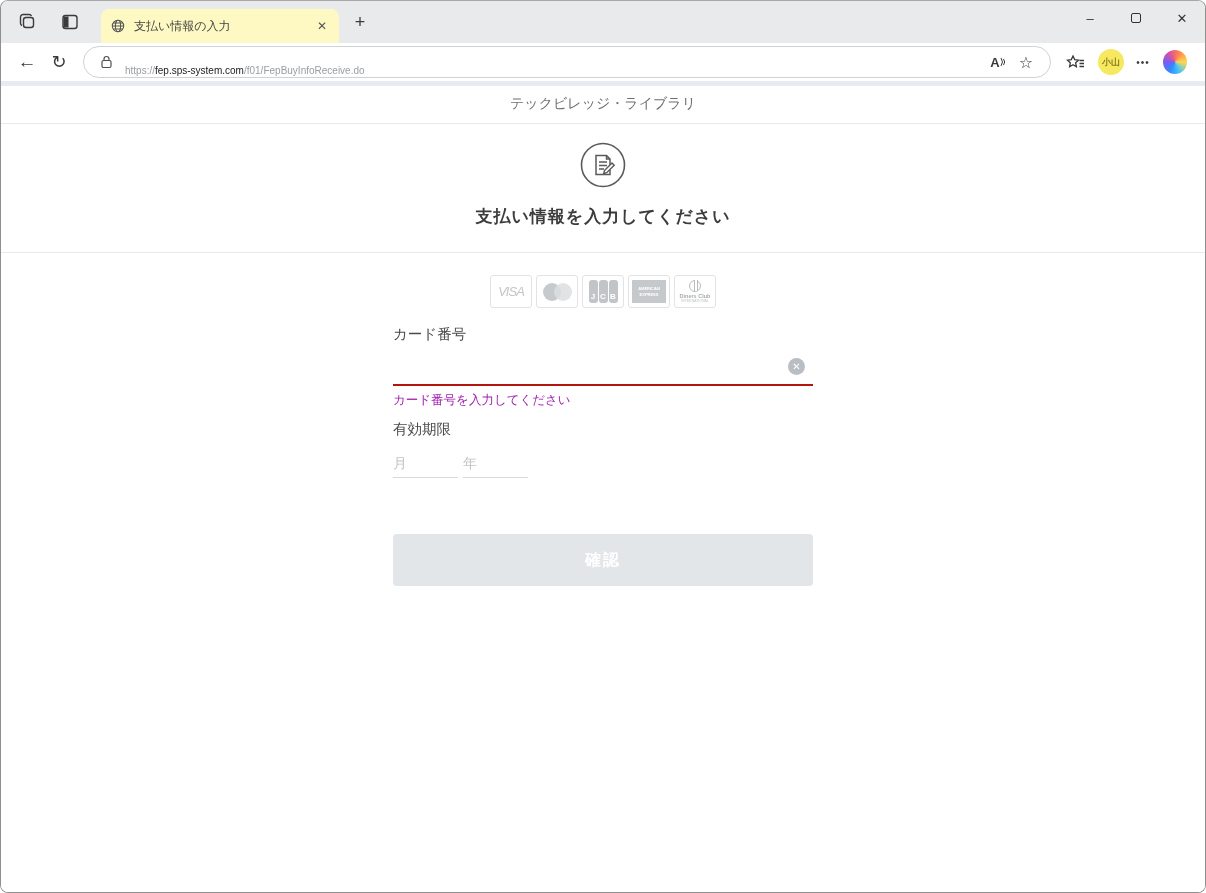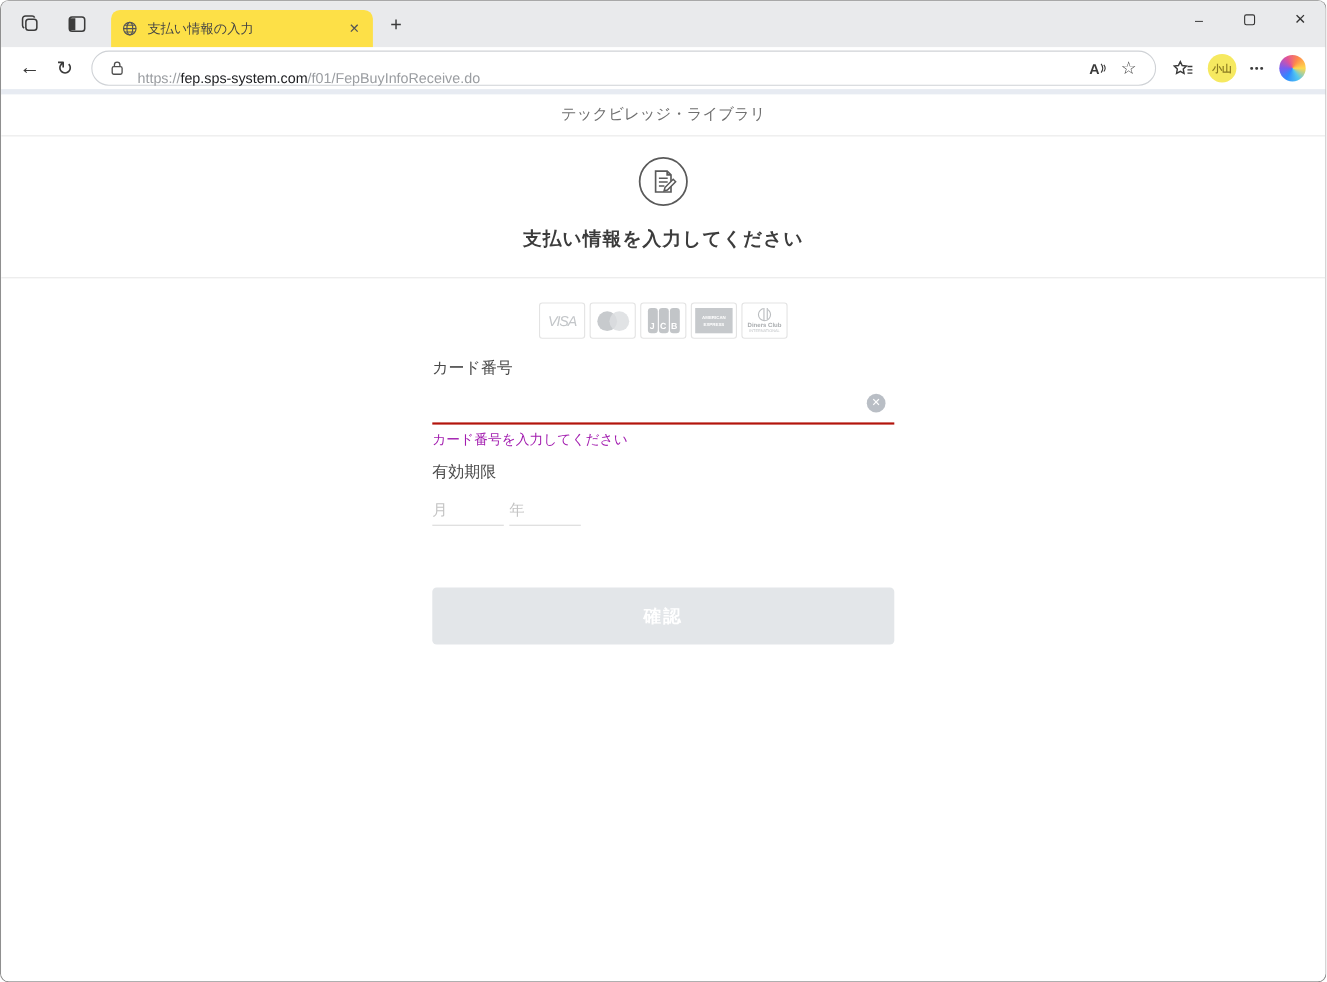--- a/index.html
+++ b/index.html
@@ -11,40 +11,40 @@
     display: flex; flex-direction: column; background: #fff;
   }
   
   .tabstrip {
     height: 42px; background: #e9eaec; flex: 0 0 auto;
     display: flex; align-items: center; padding-left: 10px;
   }
   .tabstrip .edge-ic { width: 34px; height: 34px; display: flex; align-items: center; justify-content: center; border-radius: 6px; color: #3b3b3b; cursor: pointer; }
   .tab {
     height: 34px; align-self: flex-end; width: 238px;
-    background: #fde047; border-radius: 8px 8px 0 0;
+    background: #fef9c3; border-radius: 8px 8px 0 0;
     display: flex; align-items: center; padding: 0 8px 0 10px; margin-left: 14px;
     font-size: 12px; color: #444;
   }
   .tab .title { flex: 1; margin-left: 9px; white-space: nowrap; overflow: hidden; }
   .tab .close { width: 18px; height: 18px; display: flex; align-items: center; justify-content: center; font-size: 12px; color: #555; border-radius: 4px; }
   .newtab { width: 30px; height: 30px; display: flex; align-items: center; justify-content: center; font-size: 18px; color: #3b3b3b; margin-left: 6px; border-radius: 6px; }
   .winctl { margin-left: auto; display: flex; height: 100%; align-items: flex-start; }
   .winctl > div { width: 46px; height: 34px; display: flex; align-items: center; justify-content: center; color: #333; font-size: 13px; }
   .winctl .sq { width: 10px; height: 10px; border: 1px solid #333; border-radius: 2px; }
   
   .toolbar { height: 38px; background: #fff; display: flex; align-items: center; padding: 0 14px 0 10px; flex: 0 0 auto; }
   .tool-ic { width: 32px; height: 32px; display: flex; align-items: center; justify-content: center; color: #3a3a3a; font-size: 17px; border-radius: 6px; }
   .urlbar {
     flex: 1; height: 32px; margin: 0 8px; background: #fff;
     border: 1px solid #cfd2d6; border-radius: 16px;
     display: flex; align-items: center; padding: 0 10px; min-width: 0;
   }
   .urlbar .lock { display: flex; align-items: center; margin: 0 12px 0 6px; }
-  .urltext { flex: 1; font-size: 13px; color: #9a9da1; white-space: nowrap; overflow: hidden; margin-top: 16px; }
+  .urltext { flex: 1; font-size: 10px; color: #9a9da1; white-space: nowrap; overflow: hidden; margin-top: 16px; }
   .urltext .host { color: #202124; }
   .urlbar .uic { width: 28px; height: 26px; display: flex; align-items: center; justify-content: center; color: #3a3a3a; border-radius: 5px; }
   .avatar { width: 26px; height: 26px; border-radius: 50%; background: #f6e960; color: #8d7d22; font-size: 9px; display: flex; align-items: center; justify-content: center; font-weight: bold; font-family: Liberation Mono, monospace; }
   .copilot { width: 24px; height: 24px; border-radius: 50%; background: conic-gradient(from 210deg, #2e8bff, #7a5cf0, #e0529b, #ff8b4a, #ffd84d, #53c7f0, #2e8bff); }
   .under-strip { height: 5px; background: #e7ebf2; flex: 0 0 auto; }
   
   .page { flex: 1; background: #fff; display: flex; flex-direction: column; overflow: hidden; }
   .site-header { padding: 9px 0 10px; text-align: center; font-size: 14px; color: #6f6f6f; border-bottom: 1px solid #e9e9e9; }
   .hero { text-align: center; padding: 18px 0 1px; border-bottom: 1px solid #e9e9e9; height: 129px; }
   .hero-icon { display: inline-block; }

